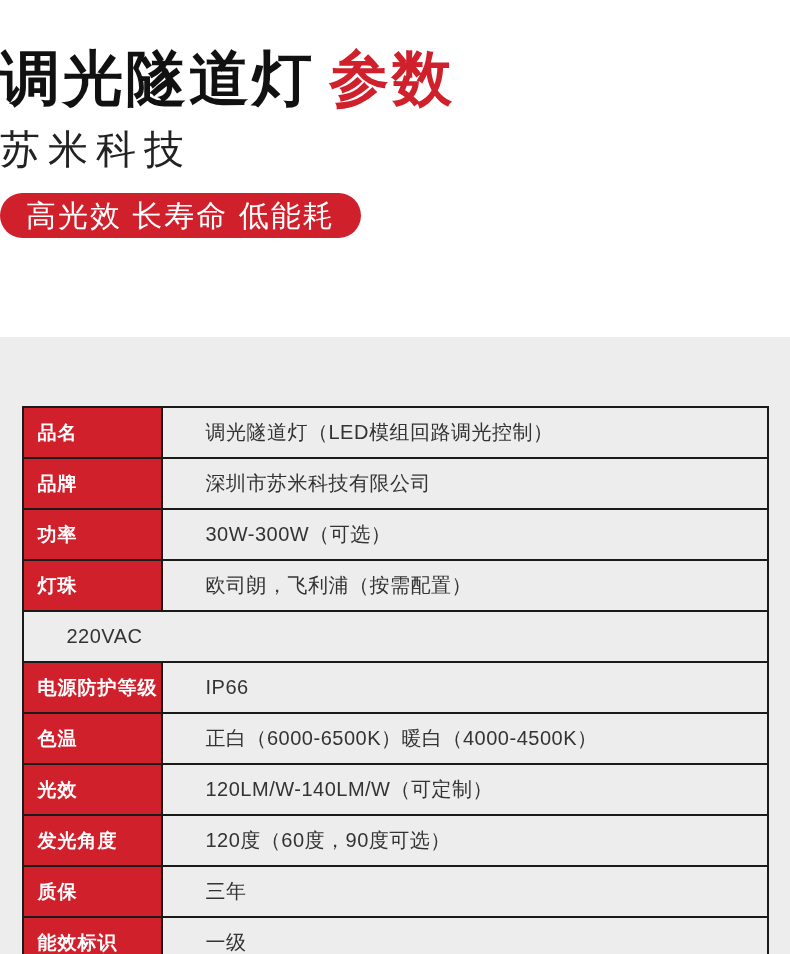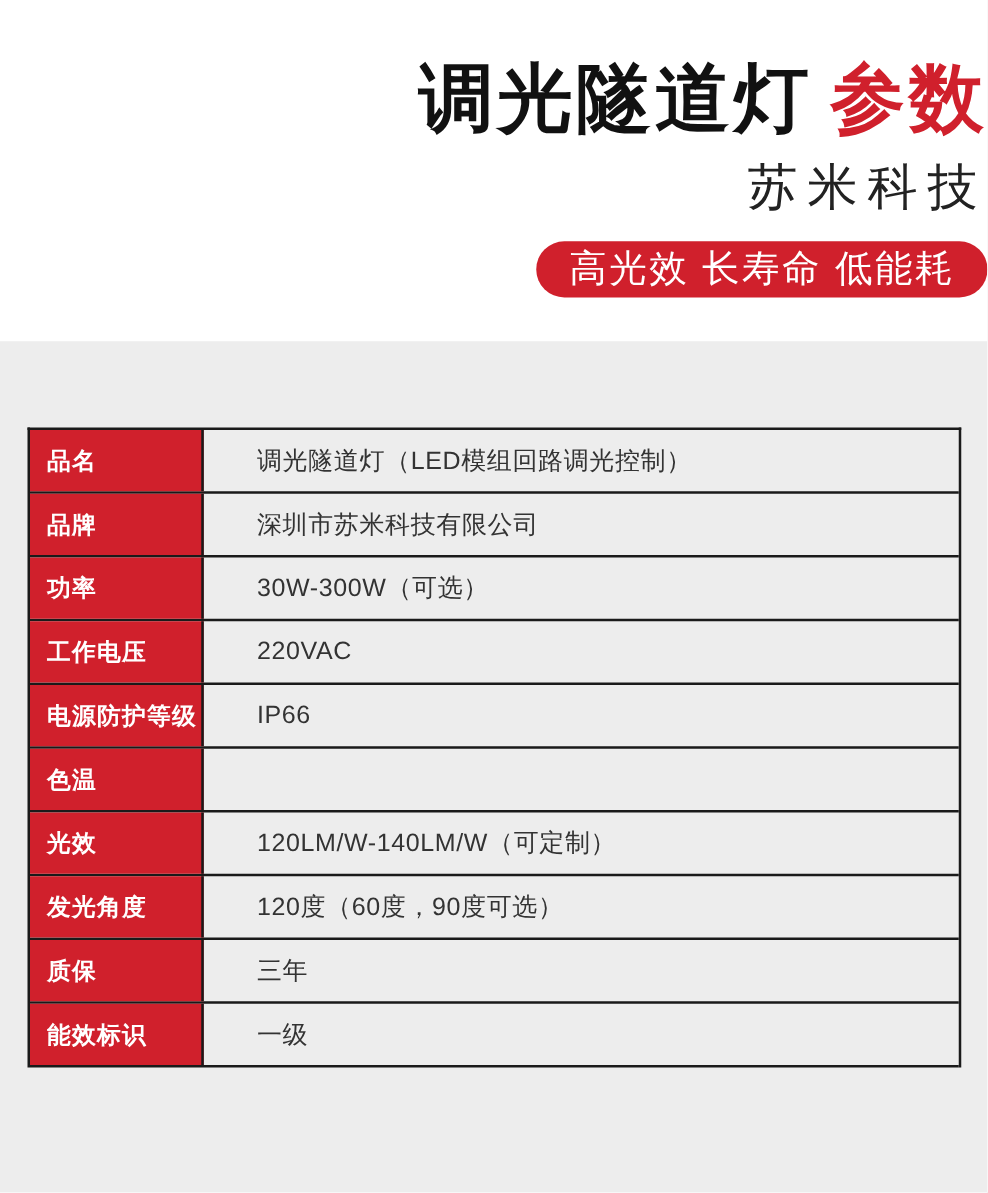--- a/index.html
+++ b/index.html
@@ -7,23 +7,23 @@
     width: 790px;
     font-family: "Liberation Sans", "DejaVu Sans", sans-serif;
   }
   .page {
     width: 790px;
     height: 954px;
     background: #ffffff;
     overflow: hidden;
   }
   .hero {
-    height: 273px;
+    height: 337px;
     background: #ffffff;
-    text-align: right;
+    text-align: left;
   }
   .title {
     padding-top: 46px;
     font-size: 60px;
     font-weight: 800;
     letter-spacing: 3px;
     color: #111111;
     line-height: 1.1;
     white-space: nowrap;
   }
@@ -115,29 +115,33 @@
         </div>
         <div class="spec-row">
           <div class="spec-label">品牌</div>
           <div class="spec-value">深圳市苏米科技有限公司</div>
         </div>
         <div class="spec-row">
           <div class="spec-label">功率</div>
           <div class="spec-value">30W-300W（可选）</div>
         </div>
         <div class="spec-row">
-          <div class="spec-label">工作电压</div>
+          <div class="spec-label">灯珠</div>
+          <div class="spec-value">欧司朗，飞利浦（按需配置）</div>
+        </div>
+        <div class="spec-row">
           <div class="spec-value">220VAC</div>
         </div>
         <div class="spec-row">
           <div class="spec-label">电源防护等级</div>
           <div class="spec-value">IP66</div>
         </div>
         <div class="spec-row">
           <div class="spec-label">色温</div>
+          <div class="spec-value">正白（6000-6500K）暖白（4000-4500K）</div>
         </div>
         <div class="spec-row">
           <div class="spec-label">光效</div>
           <div class="spec-value">120LM/W-140LM/W（可定制）</div>
         </div>
         <div class="spec-row">
           <div class="spec-label">发光角度</div>
           <div class="spec-value">120度（60度，90度可选）</div>
         </div>
         <div class="spec-row">

